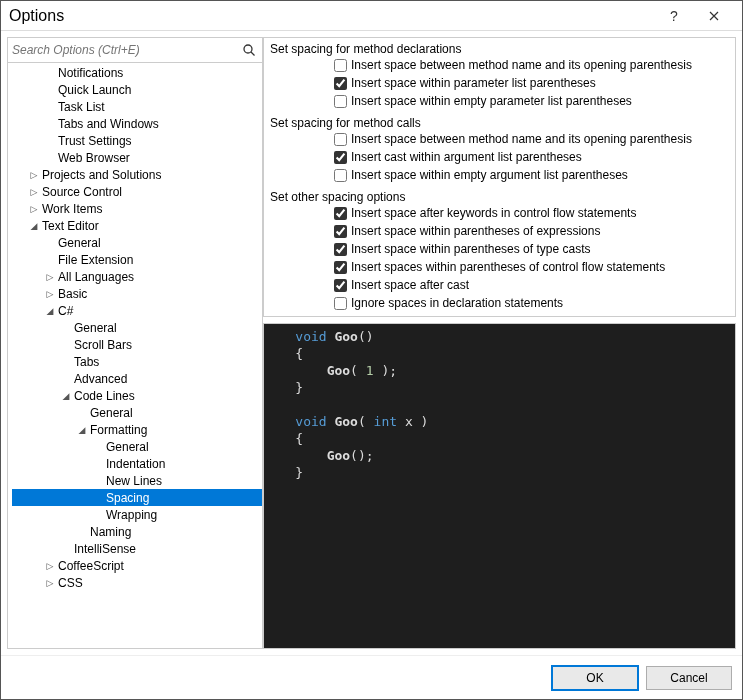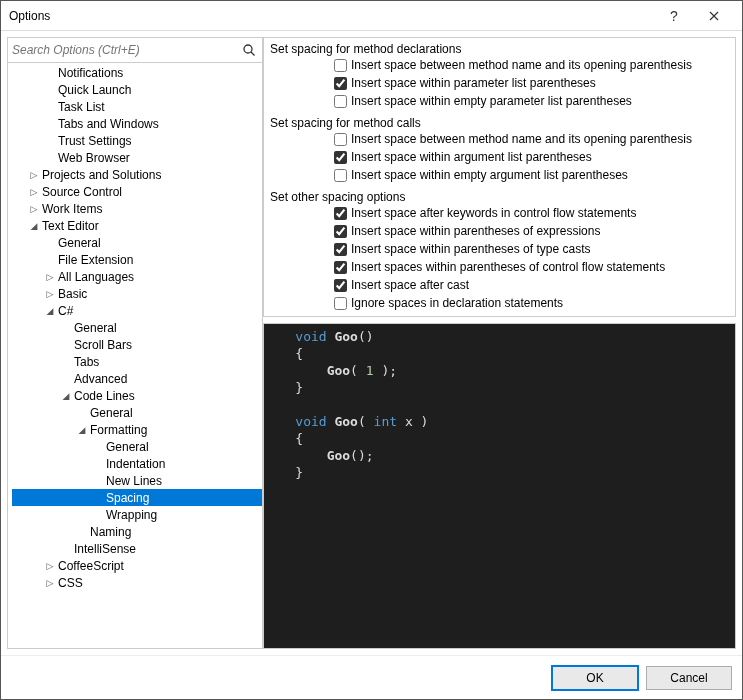--- a/index.html
+++ b/index.html
@@ -1,19 +1,19 @@
 <!DOCTYPE html>
 <html><head>
 <meta charset="utf-8">
 <style>
   * { box-sizing: border-box; margin: 0; padding: 0; }
   body { font-family: "Segoe UI", Tahoma, sans-serif; font-size: 12px; background: #fff; color: #000; }
   .window { width: 743px; height: 700px; border: 1px solid #555; display: flex; flex-direction: column; background: #fff; }
   .titlebar { height: 30px; display: flex; align-items: center; padding: 0 8px; border-bottom: 1px solid #ddd; }
-  .titlebar .title { flex: 1; font-size: 12px; }
+  .titlebar .title { flex: 1; font-size: 16px; }
   .titlebar .tb-btn { width: 40px; height: 30px; display: flex; align-items: center; justify-content: center; cursor: pointer; }
   .content { flex: 1; display: flex; overflow: hidden; padding: 6px; gap: 0; }
   .left { width: 256px; display: flex; flex-direction: column; border: 1px solid #ccc; }
   .searchwrap { display: flex; align-items: center; border-bottom: 1px solid #ccc; padding: 2px 4px; }
   .searchwrap input { flex: 1; border: none; outline: none; font-size: 12px; font-style: italic; color: #666; background: transparent; height: 20px; }
   .searchwrap .sicon { width: 18px; display: flex; align-items: center; justify-content: center; color: #333; }
   .tree { flex: 1; overflow-y: auto; overflow-x: hidden; padding: 1px 0 1px 4px; position: relative; }
   .tree .row { display: flex; align-items: center; height: 17px; font-size: 12px; white-space: nowrap; cursor: default; user-select: none; }
   .tree .row.selected { background: #0078d7; color: #fff; }
   .tree .exp { width: 12px; text-align: center; font-size: 9px; color: #555; cursor: pointer; flex-shrink: 0; }
@@ -208,21 +208,21 @@
             <input type="checkbox" style="">
             <span>Insert space within empty parameter list parentheses</span>
           </label>
           <div class="grp">Set spacing for method calls</div>
           <label class="chkrow">
             <input type="checkbox" style="">
             <span>Insert space between method name and its opening parenthesis</span>
           </label>
           <label class="chkrow">
             <input type="checkbox" checked="" style="">
-            <span>Insert space within argument list parentheses</span>
+            <span>Insert cast within argument list parentheses</span>
           </label>
           <label class="chkrow">
             <input type="checkbox" style="">
             <span>Insert space within empty argument list parentheses</span>
           </label>
           <div class="grp">Set other spacing options</div>
           <label class="chkrow">
             <input type="checkbox" checked="" style="">
             <span>Insert space after keywords in control flow statements</span>
           </label>

